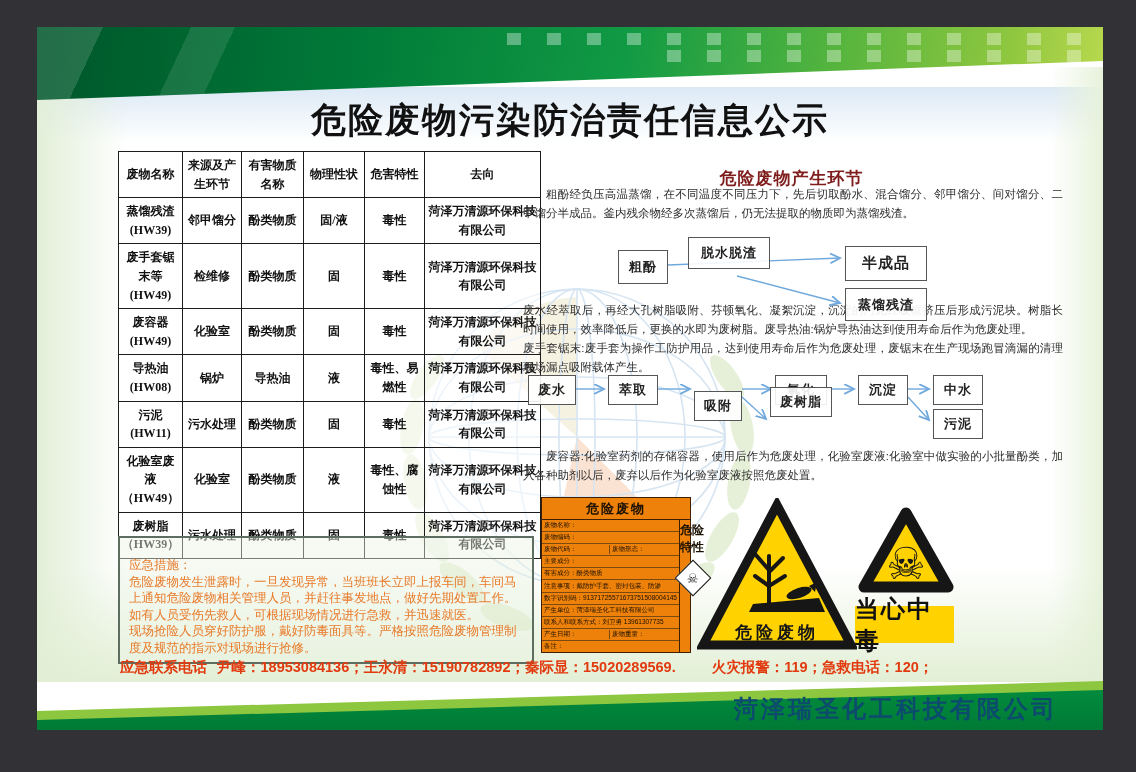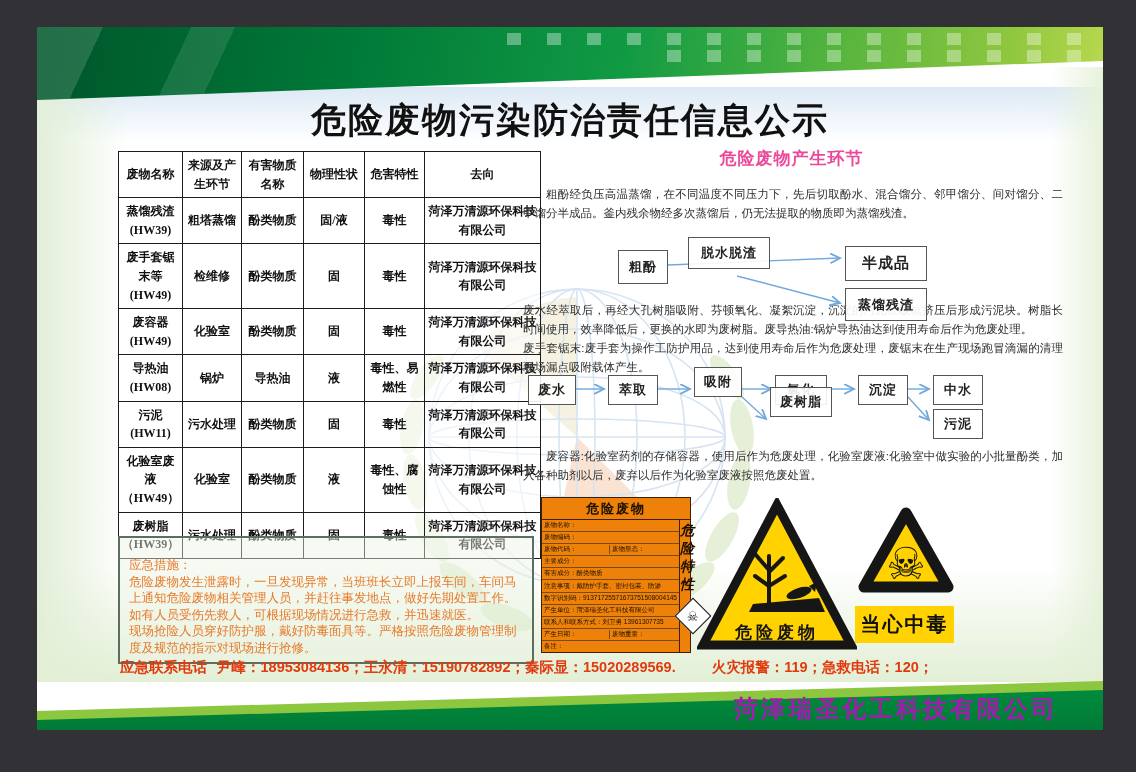--- a/index.html
+++ b/index.html
@@ -17,63 +17,63 @@
   .band{position:absolute;left:0;top:0;width:1066px;height:74px;z-index:3;
     background:linear-gradient(100deg,#00552a 0%,#007a38 30%,#119a44 55%,#57b53e 75%,#8dc63f 90%,#b9d94e 100%);
     clip-path:polygon(0 0,100% 0,100% 34px,0 73px);}
   .band:after{content:"";position:absolute;inset:0;background:linear-gradient(115deg,rgba(255,255,255,.14) 0 6%,rgba(255,255,255,0) 6% 14%,rgba(255,255,255,.10) 14% 18%,rgba(255,255,255,0) 18%);}
   .band-sq{position:absolute;height:12px;background:repeating-linear-gradient(90deg,rgba(255,255,255,.35) 0 14px,rgba(255,255,255,0) 14px 40px);}
 
   
   .footer{position:absolute;left:0;top:648px;width:1066px;height:55px;z-index:3;}
   .footer .light{position:absolute;inset:0;background:#8dc63f;clip-path:polygon(0 36px,100% 6px,100% 55px,0 55px);}
   .footer .dark{position:absolute;inset:0;background:linear-gradient(#019140,#007a36);clip-path:polygon(0 45px,100% 15px,100% 55px,0 55px);}
-  .company{position:absolute;right:45px;bottom:5px;color:#a21caf;font-weight:bold;font-size:24px;letter-spacing:3px;font-family:"Liberation Serif",serif;margin-top:42px;}
+  .company{position:absolute;right:45px;bottom:5px;color:#0c4a6e;font-weight:bold;font-size:24px;letter-spacing:3px;font-family:"Liberation Serif",serif;margin-top:42px;}
 
   .main-title{position:absolute;left:0;top:70px;width:100%;text-align:center;font-size:35px;font-weight:900;color:#111;letter-spacing:2px;z-index:2;font-family:"Liberation Sans",sans-serif;}
 
   
   table.waste{position:absolute;left:81px;top:124px;width:392px;border-collapse:collapse;z-index:2;table-layout:fixed;background:rgba(255,255,255,.55);}
   table.waste th,table.waste td{border:1px solid #1c1c1c;font-family:"Liberation Serif",serif;font-weight:bold;font-size:12px;color:#111;text-align:center;vertical-align:middle;padding:4px 2px;line-height:1.55;}
   .c0{width:59px}.c1{width:54px}.c2{width:57px}.c3{width:56px}.c4{width:55px}.c5{width:111px}
 
   
   .emergency{position:absolute;left:81px;top:509px;width:394px;border:2px solid #5d6d5f;padding:19px 9px 6px;z-index:2;color:#e87a2a;font-size:12.5px;line-height:16.5px;background:rgba(236,244,228,.45);}
   .emergency p{margin:0;}
 
   .contact{position:absolute;left:83px;top:631px;width:960px;z-index:2;color:#e23a0f;font-weight:bold;font-size:14.5px;white-space:nowrap;}
   .contact span{margin-right:6px;margin-top:28px;}
   .contact .gap{margin-left:26px;}
 
   
-  .sec-title{position:absolute;left:486px;top:120px;width:537px;text-align:center;color:#ec4899;font-size:17px;font-weight:bold;letter-spacing:1px;z-index:2;}
+  .sec-title{position:absolute;left:486px;top:140px;width:537px;text-align:center;color:#7f1d1d;font-size:17px;font-weight:bold;letter-spacing:1px;z-index:2;}
   .para{position:absolute;left:486px;width:540px;color:#2e2e2e;font-size:11.5px;line-height:19px;text-align:justify;z-index:2;}
   .indent{text-indent:2em;}
 
   .fbox{position:absolute;border:1px solid #555;background:rgba(255,255,255,.9);color:#222;font-family:"Liberation Serif",serif;font-weight:bold;font-size:13px;display:flex;align-items:center;justify-content:center;z-index:2;letter-spacing:1px;}
   .flow-svg{position:absolute;left:0;top:0;width:1066px;height:703px;z-index:2;pointer-events:none;}
 
   
   .hlabel{position:absolute;left:504px;top:470px;width:148px;height:154px;background:#ee8109;border:1px solid #402000;z-index:2;display:flex;flex-direction:column;color:#1a1000;}
   .hlabel .ltitle{height:21px;text-align:center;font-weight:bold;font-size:13px;line-height:21px;border-bottom:1px solid #402000;letter-spacing:2px;}
   .hlabel .lbody{flex:1;display:flex;}
   .hlabel .lcol{flex:1;display:flex;flex-direction:column;}
   .hlabel .lrow{flex:1;display:flex;align-items:center;border-bottom:1px solid #7a4a10;font-size:6.5px;padding:0 2px;white-space:nowrap;overflow:hidden;}
   .hlabel .lrow:last-child{border-bottom:none;}
   .hlabel .half{flex:1;}
   .hlabel .half+.half{border-left:1px solid #7a4a10;padding-left:2px;}
   .hlabel .hazcol{width:42px;border-left:1px solid #402000;display:flex;flex-direction:column;align-items:center;}
-  .hlabel .hazhead{font-weight:bold;font-size:14px;padding-top:2px;font-style:italic;}
+  .hlabel .hazhead{font-weight:bold;font-size:12px;padding-top:2px;}
   .hlabel .diamond{width:24px;height:24px;background:#fff;border:1px solid #111;transform:rotate(45deg);margin-top:9px;display:flex;align-items:center;justify-content:center;}
   .hlabel .diamond span{transform:rotate(-45deg);font-size:13px;line-height:1;color:#111;}
 
   
   .sign1{position:absolute;left:660px;top:471px;z-index:2;}
   .sign2-tri{position:absolute;left:820px;top:476px;z-index:2;}
-  .sign2-rect{position:absolute;left:818px;top:579px;width:99px;height:37px;background:#ffd200;color:#111;font-weight:900;font-size:20px;display:flex;align-items:center;justify-content:center;letter-spacing:2px;z-index:2;font-family:"Liberation Sans",sans-serif;}
+  .sign2-rect{position:absolute;left:818px;top:579px;width:99px;height:37px;background:#ffd200;color:#111;font-weight:900;font-size:24px;display:flex;align-items:center;justify-content:center;letter-spacing:2px;z-index:2;font-family:"Liberation Sans",sans-serif;}
 
   .watermark{position:absolute;left:330px;top:200px;z-index:1;opacity:.5;}
 </style>
 </head>
 <body>
 
 <div class="stage">
   <div class="poster">
 
     <div class="sky"></div>
@@ -123,21 +123,21 @@
           <tr>
         <th class="c0">废物名称</th>
         <th class="c1">来源及产生环节</th>
         <th class="c2">有害物质名称</th>
         <th class="c3">物理性状</th>
         <th class="c4">危害特性</th>
         <th class="c5">去向</th>
       </tr>
       <tr>
         <td>蒸馏残渣 (HW39)</td>
-        <td>粗塔蒸馏</td>
+        <td>邻甲馏分</td>
         <td>酚类物质</td>
         <td>固/液</td>
         <td>毒性</td>
         <td>菏泽万清源环保科技有限公司</td>
       </tr>
       <tr>
         <td>废手套锯末等 (HW49)</td>
         <td>检维修</td>
         <td>酚类物质</td>
         <td>固</td>
@@ -212,21 +212,21 @@
       </g>
     </svg>
 
     <div class="fbox" style="left:581px;top:223px;width:48px;height:32px;">粗酚</div>
     <div class="fbox" style="left:651px;top:210px;width:80px;height:30px;">脱水脱渣</div>
     <div class="fbox" style="left:808px;top:219px;width:80px;height:33px;font-size:15px;">半成品</div>
     <div class="fbox" style="left:808px;top:261px;width:80px;height:31px;">蒸馏残渣</div>
 
     <div class="fbox" style="left:491px;top:348px;width:46px;height:28px;">废水</div>
     <div class="fbox" style="left:571px;top:348px;width:48px;height:28px;">萃取</div>
-    <div class="fbox" style="left:657px;top:340px;width:46px;height:28px;text-align:right;">吸附</div>
+    <div class="fbox" style="left:657px;top:364px;width:46px;height:28px;text-align:right;">吸附</div>
     <div class="fbox" style="left:738px;top:348px;width:50px;height:28px;">氧化</div>
     <div class="fbox" style="left:821px;top:348px;width:48px;height:28px;">沉淀</div>
     <div class="fbox" style="left:896px;top:348px;width:48px;height:28px;">中水</div>
     <div class="fbox" style="left:733px;top:360px;width:60px;height:28px;">废树脂</div>
     <div class="fbox" style="left:896px;top:382px;width:48px;height:28px;">污泥</div>
 
     <div class="emergency">
       <p>应急措施：</p>
       <p>危险废物发生泄露时，一旦发现异常，当班班长立即上报车间，车间马上通知危险废物相关管理人员，并赶往事发地点，做好先期处置工作。如有人员受伤先救人，可根据现场情况进行急救，并迅速就医。</p>
       <p>现场抢险人员穿好防护服，戴好防毒面具等。严格按照危险废物管理制度及规范的指示对现场进行抢修。</p>

